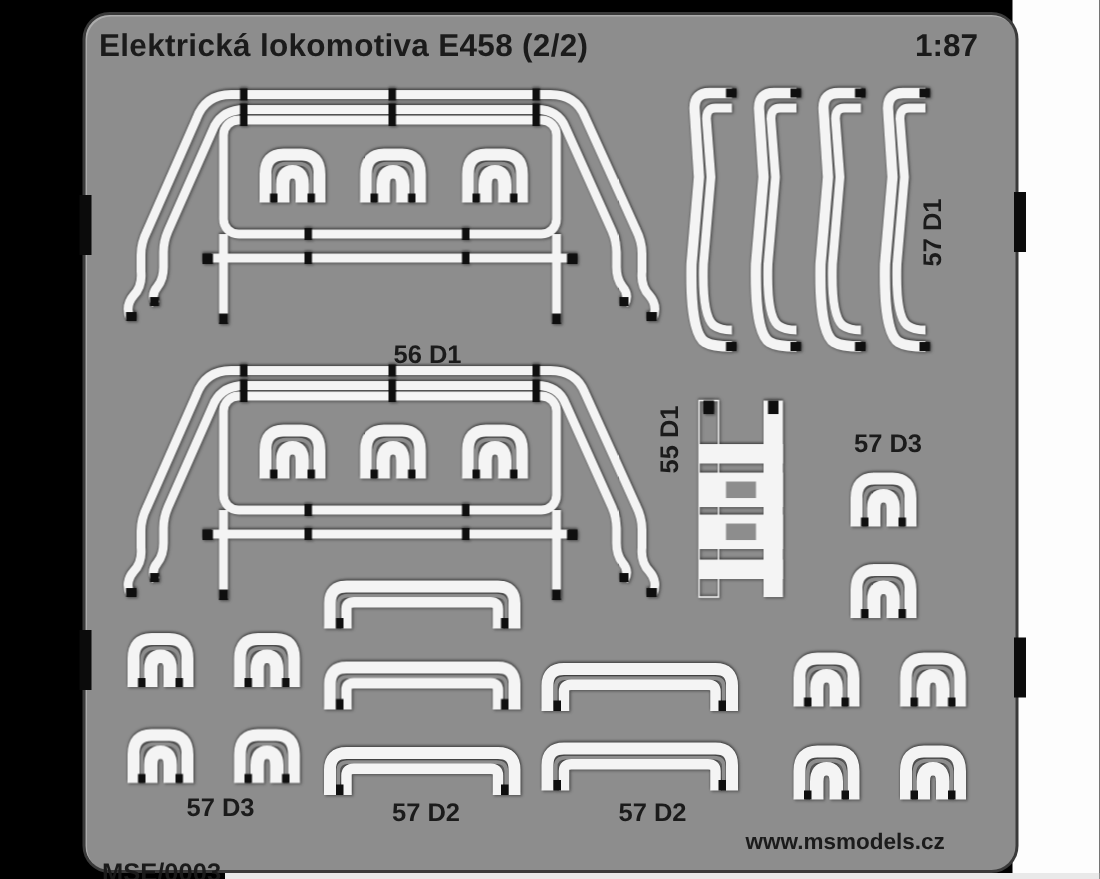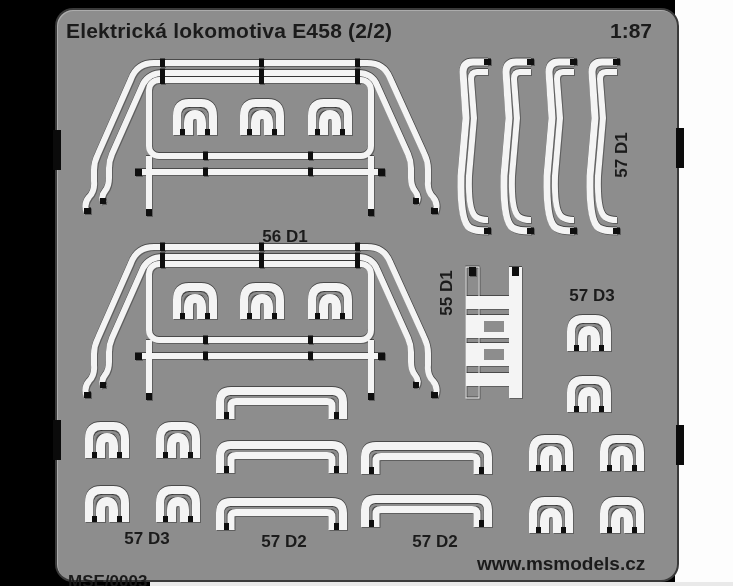--- a/index.html
+++ b/index.html
@@ -25,21 +25,21 @@
   .plbl{font-size:17px;}
   .l-56d1{left:252px;top:199px;width:66px;text-align:center;margin-top:28px;}
   .l-57d3r{left:561px;top:286px;width:62px;text-align:center;}
   .l-57d3b{left:116px;top:529px;width:62px;text-align:center;}
   .l-57d2m{left:253px;top:532px;width:62px;text-align:center;}
   .l-57d2r{left:404px;top:532px;width:62px;text-align:center;}
   .vlbl{position:absolute;width:80px;text-align:center;transform:rotate(-90deg);}
   .l-57d1{left:582px;top:145px;}
   .l-55d1{left:407px;top:283px;}
   .code{left:68px;top:572px;font-size:17px;}
-  .site{left:477px;top:553px;font-size:19px;}
+  .site{left:497px;top:553px;font-size:15px;}
 </style>
 </head>
 <body>
 
 <div class="paper-right"></div>
 <div class="paper-bottom"></div>
 <div class="plate"></div>
 <div class="tab l1"></div>
 <div class="tab l2"></div>
 <div class="tab r1"></div>

